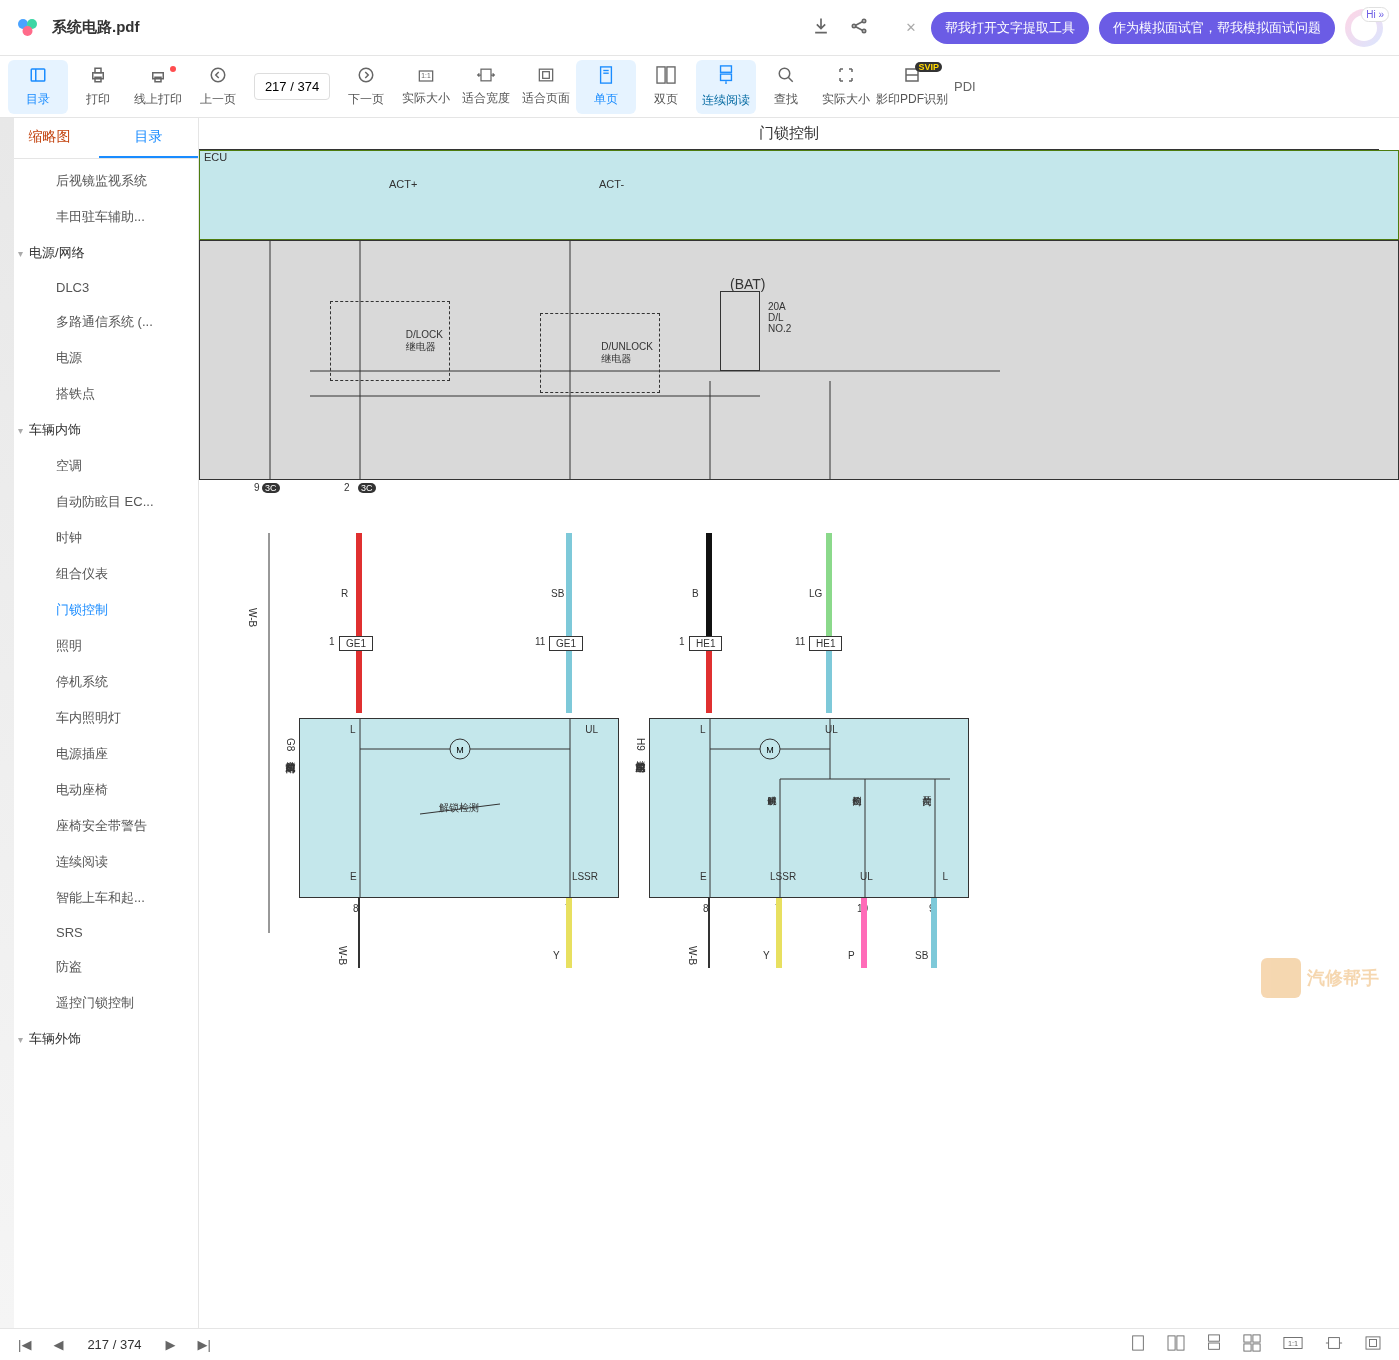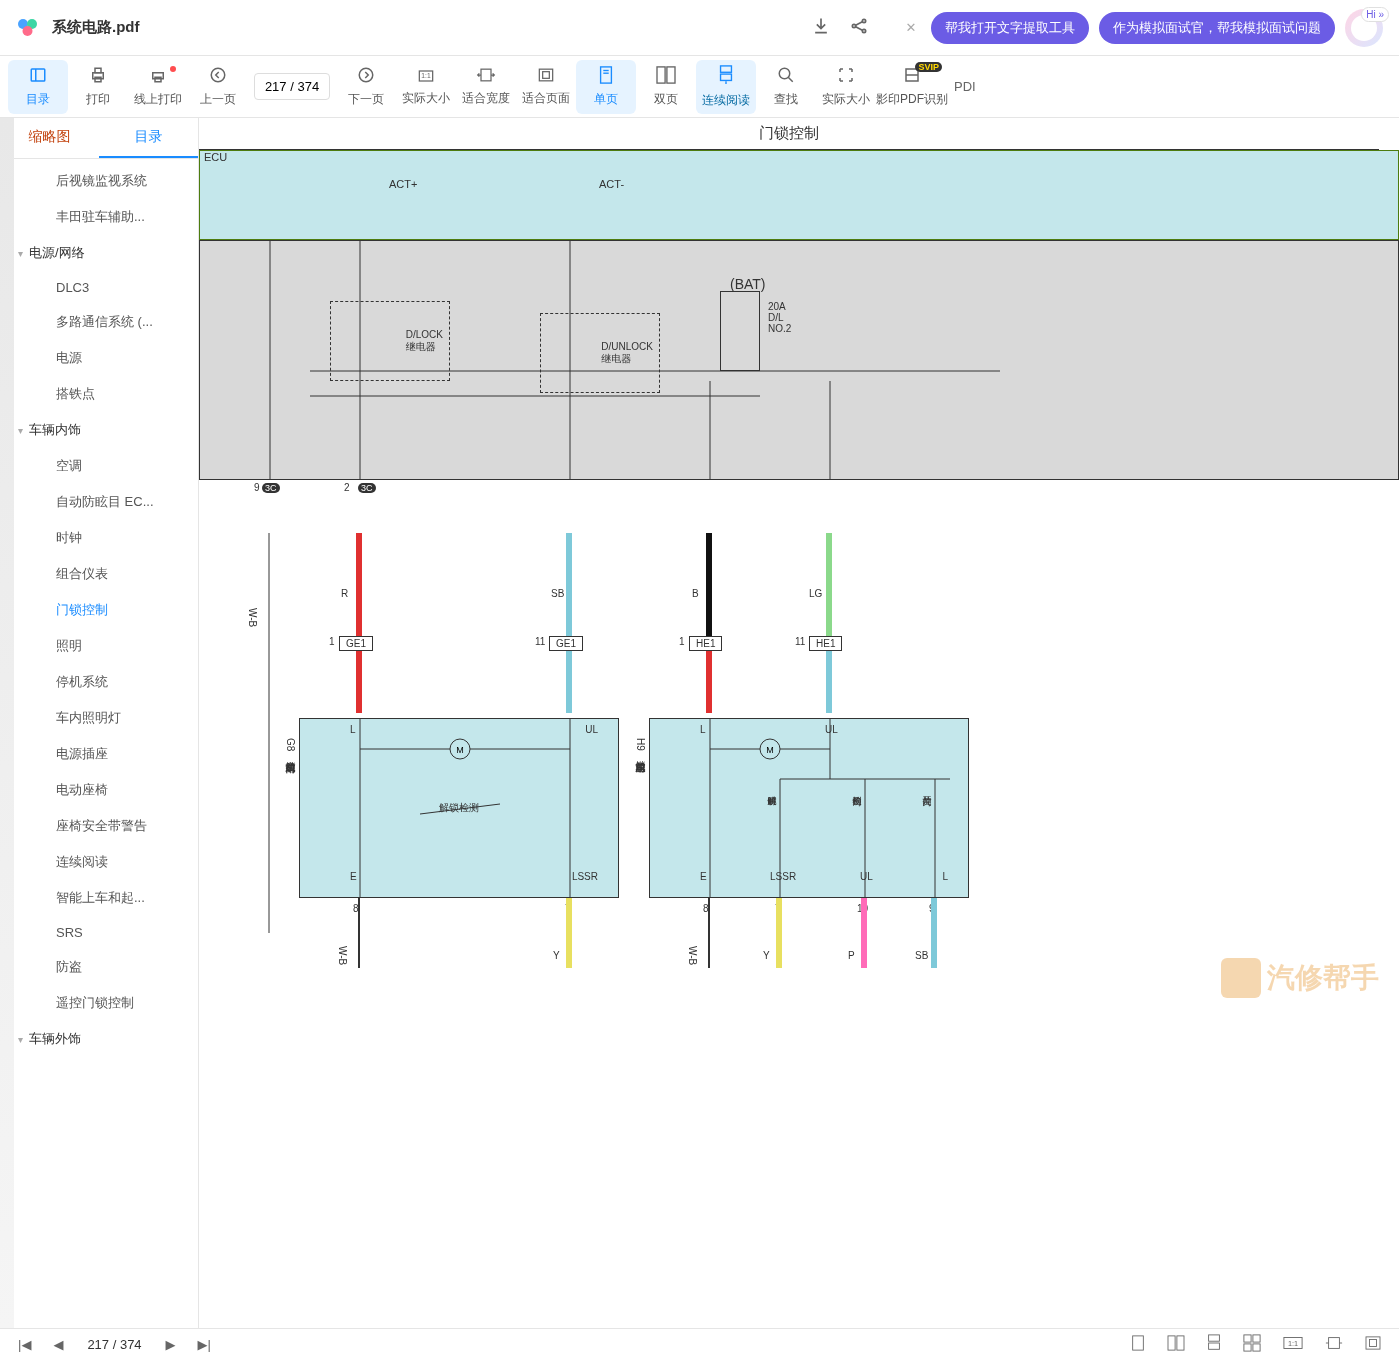--- a/index.html
+++ b/index.html
@@ -48,21 +48,21 @@
     
     
     .viewer { flex: 1; overflow: auto; background: #fff; position: relative; }
     .diagram { position: relative; width: 100%; min-height: 900px; }
     .diagram-title { text-align: center; font-size: 15px; padding: 6px 0; border-bottom: 1px solid #333; margin: 0 20px 0 0; }
     .ecu-box { background: #c4e7eb; border: 1px solid #4d7c0f; height: 90px; display:flex; align-items:flex-start; padding-left:4px; font-size:11px; }
     .relay-area { background: #d9d9d9; border: 1px solid #333; height: 240px; position: relative; }
     .relay-box { position:absolute; border:1px dashed #333; width:120px; height:80px; background:transparent; font-size:10px; display:flex; align-items:center; justify-content:flex-end; padding-right:6px; }
     .fuse-box { position:absolute; border:1px solid #333; width:40px; height:80px; }
     .conn-box { position:absolute; background:#c4e7eb; border:1px solid #333; width:320px; height:180px; font-size:10px; }
-    .watermark { position:absolute; bottom:20px; right:20px; opacity:0.4; font-size:28px; color:#e89c3c; font-weight:bold; display:flex; align-items:center; gap:6px;padding-left:12px; }
+    .watermark { position:absolute; bottom:20px; right:20px; opacity:0.4; font-size:18px; color:#e89c3c; font-weight:bold; display:flex; align-items:center; gap:6px;padding-left:12px; }
     .watermark-icon { width:40px; height:40px; background:#e89c3c; border-radius:6px; }
     
     
     .bottom-bar { height: 32px; border-top: 1px solid #e5e5e5; display: flex; align-items: center; padding: 0 10px; gap: 6px; }
     .bottom-spacer { flex: 1; }
     .bottom-icon { padding: 4px 8px; cursor: pointer; color: #666; font-size: 14px; }
     .page-nav-btn { padding: 2px 8px; cursor: pointer; color: #666; }
     .page-display { font-size: 13px; color: #333; padding: 0 10px; }
     
     

